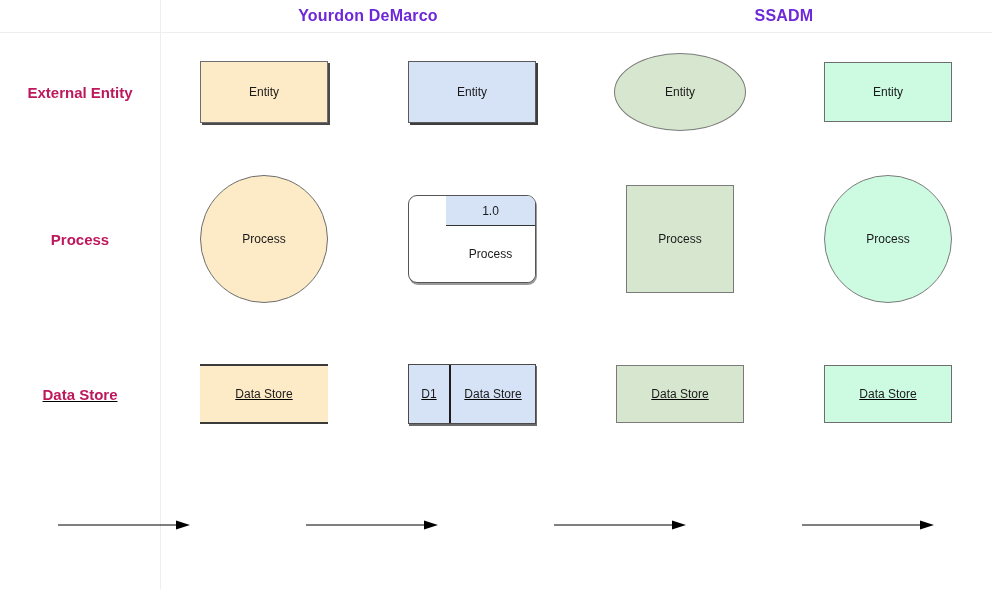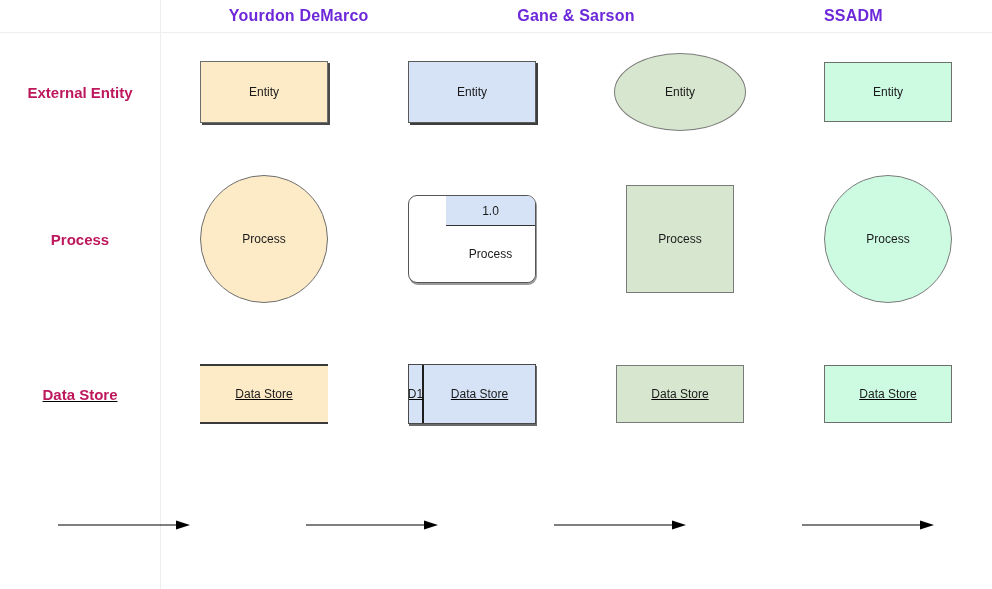--- a/index.html
+++ b/index.html
@@ -187,21 +187,21 @@
   }
   .ds-gs {
     width: 128px; height: 60px;
     background: #d6e3f7;
     border: 1px solid #4a4a4a;
     box-shadow: 1px 2px 0 0 #6b6b6b;
     display: flex;
     overflow: hidden;
   }
   .ds-gs-id {
-    width: 15px;
+    width: 42px;
     border-right: 2px solid #1d1d1d;
     display: flex; align-items: center; justify-content: center;
   }
   .ds-gs-name {
     flex: 1;
     display: flex; align-items: center; justify-content: center;
   }
   .ds-rect-ssadm {
     width: 128px; height: 58px;
     background: #d7e7cf;
@@ -223,23 +223,20 @@
 </style>
 </head>
 <body>
 
 <div id="matrix">
 
   <div class="header-row">
     <div class="row-label-col"></div>
     <div class="col-head">
       <span>Yourdon DeMarco</span>
-    </div>
-    <div class="col-head">
-      <span>Gane &amp; Sarson</span>
     </div>
     <div class="col-head">
       <span>SSADM</span>
     </div>
   </div>
 
   <div class="h-sep"></div>
   <div class="v-sep"></div>
 
   <div class="body-rows">

